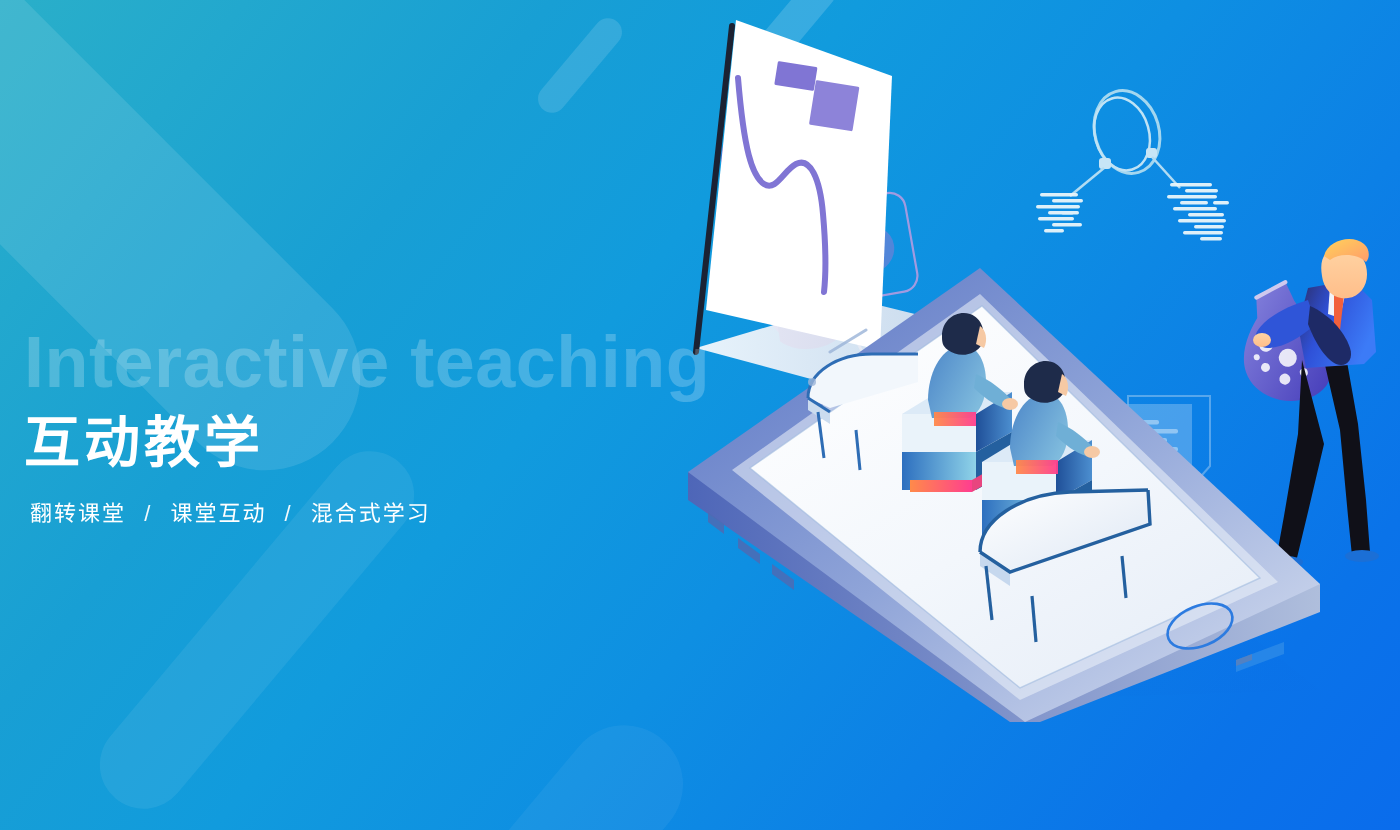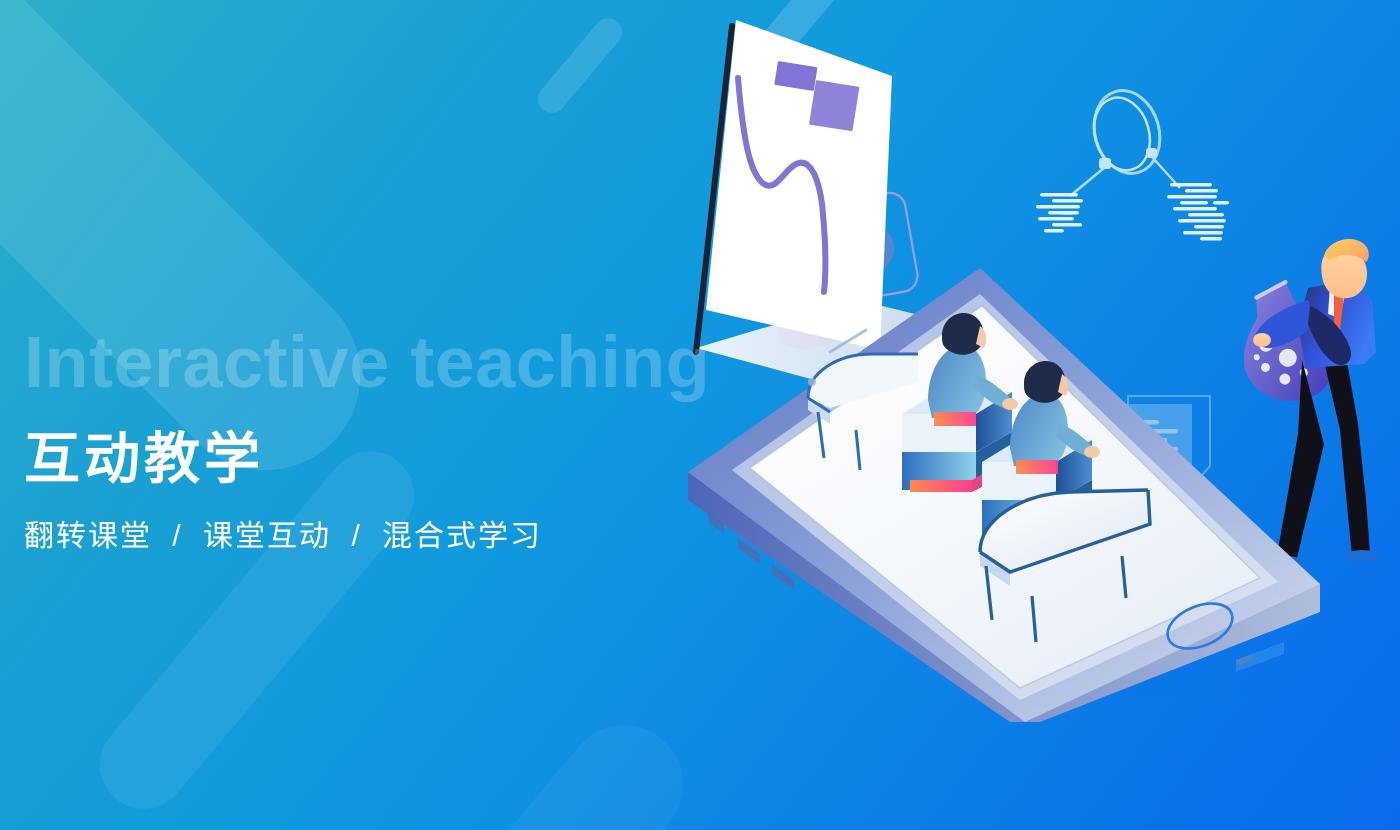--- a/index.html
+++ b/index.html
@@ -32,26 +32,26 @@
   .streak-s3{ left:213px; top:410px; width:88px; height:440px; transform:rotate(40deg); background:rgba(255,255,255,.07);}
   .streak-s4{ left:468px; top:690px; width:118px; height:420px; transform:rotate(40deg); background:rgba(255,255,255,.05);}
 
   
   .copy{ position:absolute; left:24px; top:326px; width:720px; }
   .ghost-title{
     font-size:72px; font-weight:bold; letter-spacing:.5px;
     color:rgba(255,255,255,.22); line-height:1; white-space:nowrap;
   }
   .main-title{
-    margin-top:32px; font-size:56px; font-weight:bold; color:#ffffff;
+    margin-top:16px; font-size:56px; font-weight:bold; color:#ffffff;
     letter-spacing:4px; line-height:1.05;
   }
   .sub-title{
-    margin-top:22px; font-size:30px; color:#ffffff; letter-spacing:2px;
-    font-weight:400; white-space:nowrap;
+    margin-top:22px; font-size:22px; color:#ffffff; letter-spacing:2px;
+    font-weight:400; white-space:nowrap;margin-left:6px;
   }
   .sub-title .sep{ padding:0 10px; opacity:.95; }
 
   
   .art{ position:absolute; right:0; top:0; width:720px; height:830px; }
   .art svg{ display:block; width:100%; height:100%; }
 </style>
 </head>
 <body>
 

